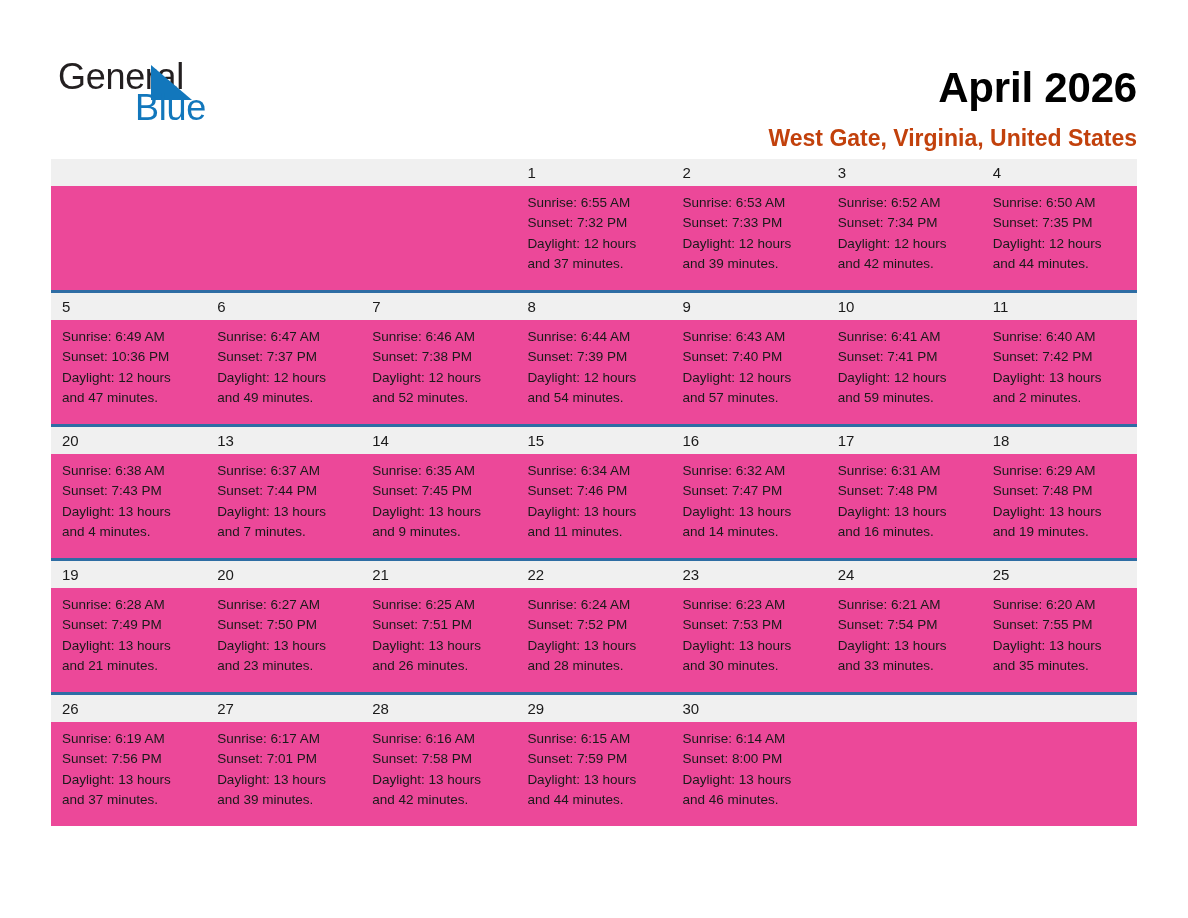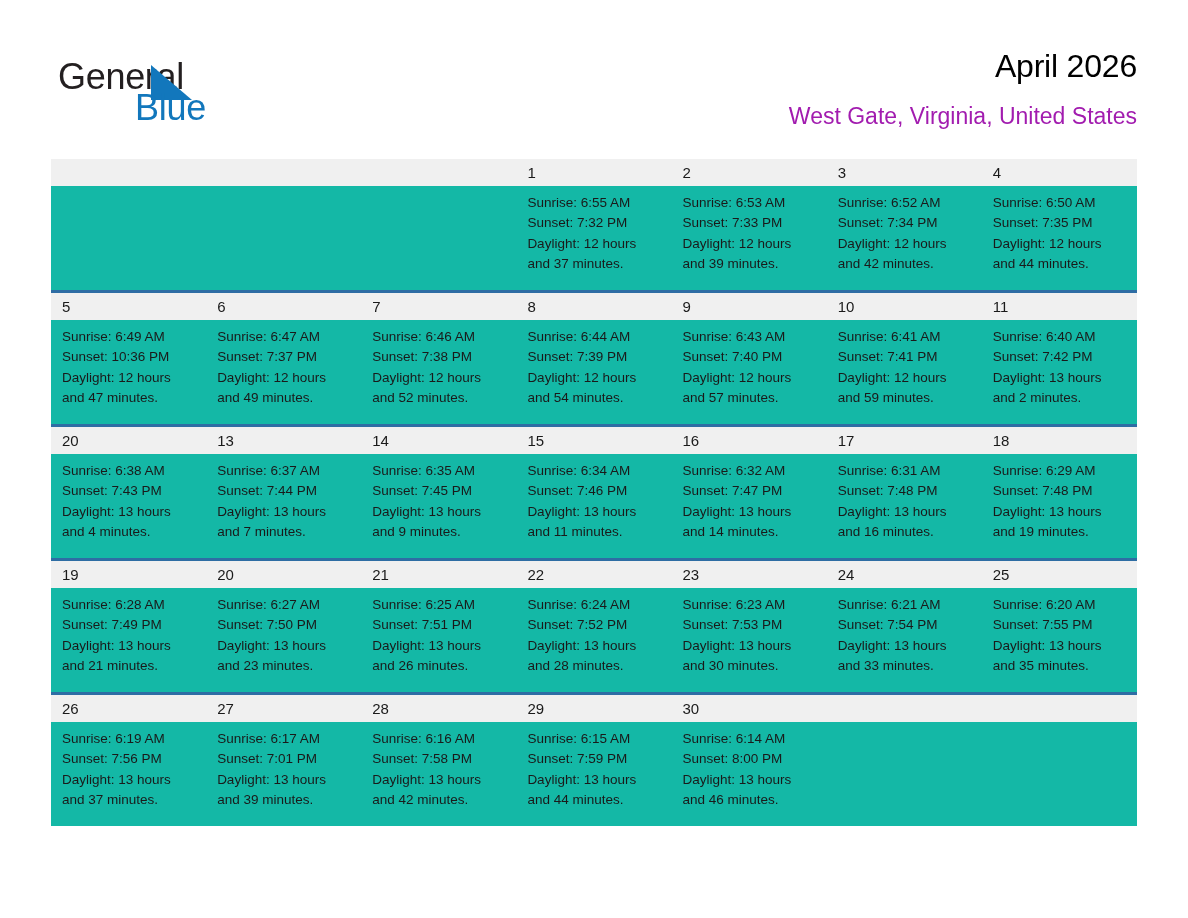--- a/index.html
+++ b/index.html
@@ -65,32 +65,33 @@
     height: 35px;
   }
 
   .title-block {
     position: absolute;
     right: 0;
     top: 0;
     text-align: right;
   }
   .cal-title {
-    font-size: 32px;
+    font-size: 42px;
     line-height: 52px;
-    font-weight: 400;
+    font-weight: 700;
     color: #000000;
     letter-spacing: -0.2px;
+    margin-top: 22px;
   }
   .cal-subtitle {
     margin-top: 10px;
     font-size: 23px;
     line-height: 28px;
-    font-weight: 400;
-    color: #a21caf;
+    font-weight: 700;
+    color: #c2410c;
   }
 
   
   .calendar {
     position: absolute;
     left: 51px;
     top: 159px;
     width: 1086px;
   }
 
@@ -119,21 +120,21 @@
   .week-daterow {
     display: flex;
     width: 100%;
     height: 27px;
     background: #f0f0f0;
   }
   .week-bodyrow {
     display: flex;
     width: 100%;
     height: 104px;
-    background: #14b8a6;
+    background: #ec4899;
   }
 
   .daynum-cell {
     width: 155.14px;
     flex: 0 0 155.14px;
     font-size: 15px;
     line-height: 27px;
     padding-left: 11px;
     color: #1a1a1a;
   }

